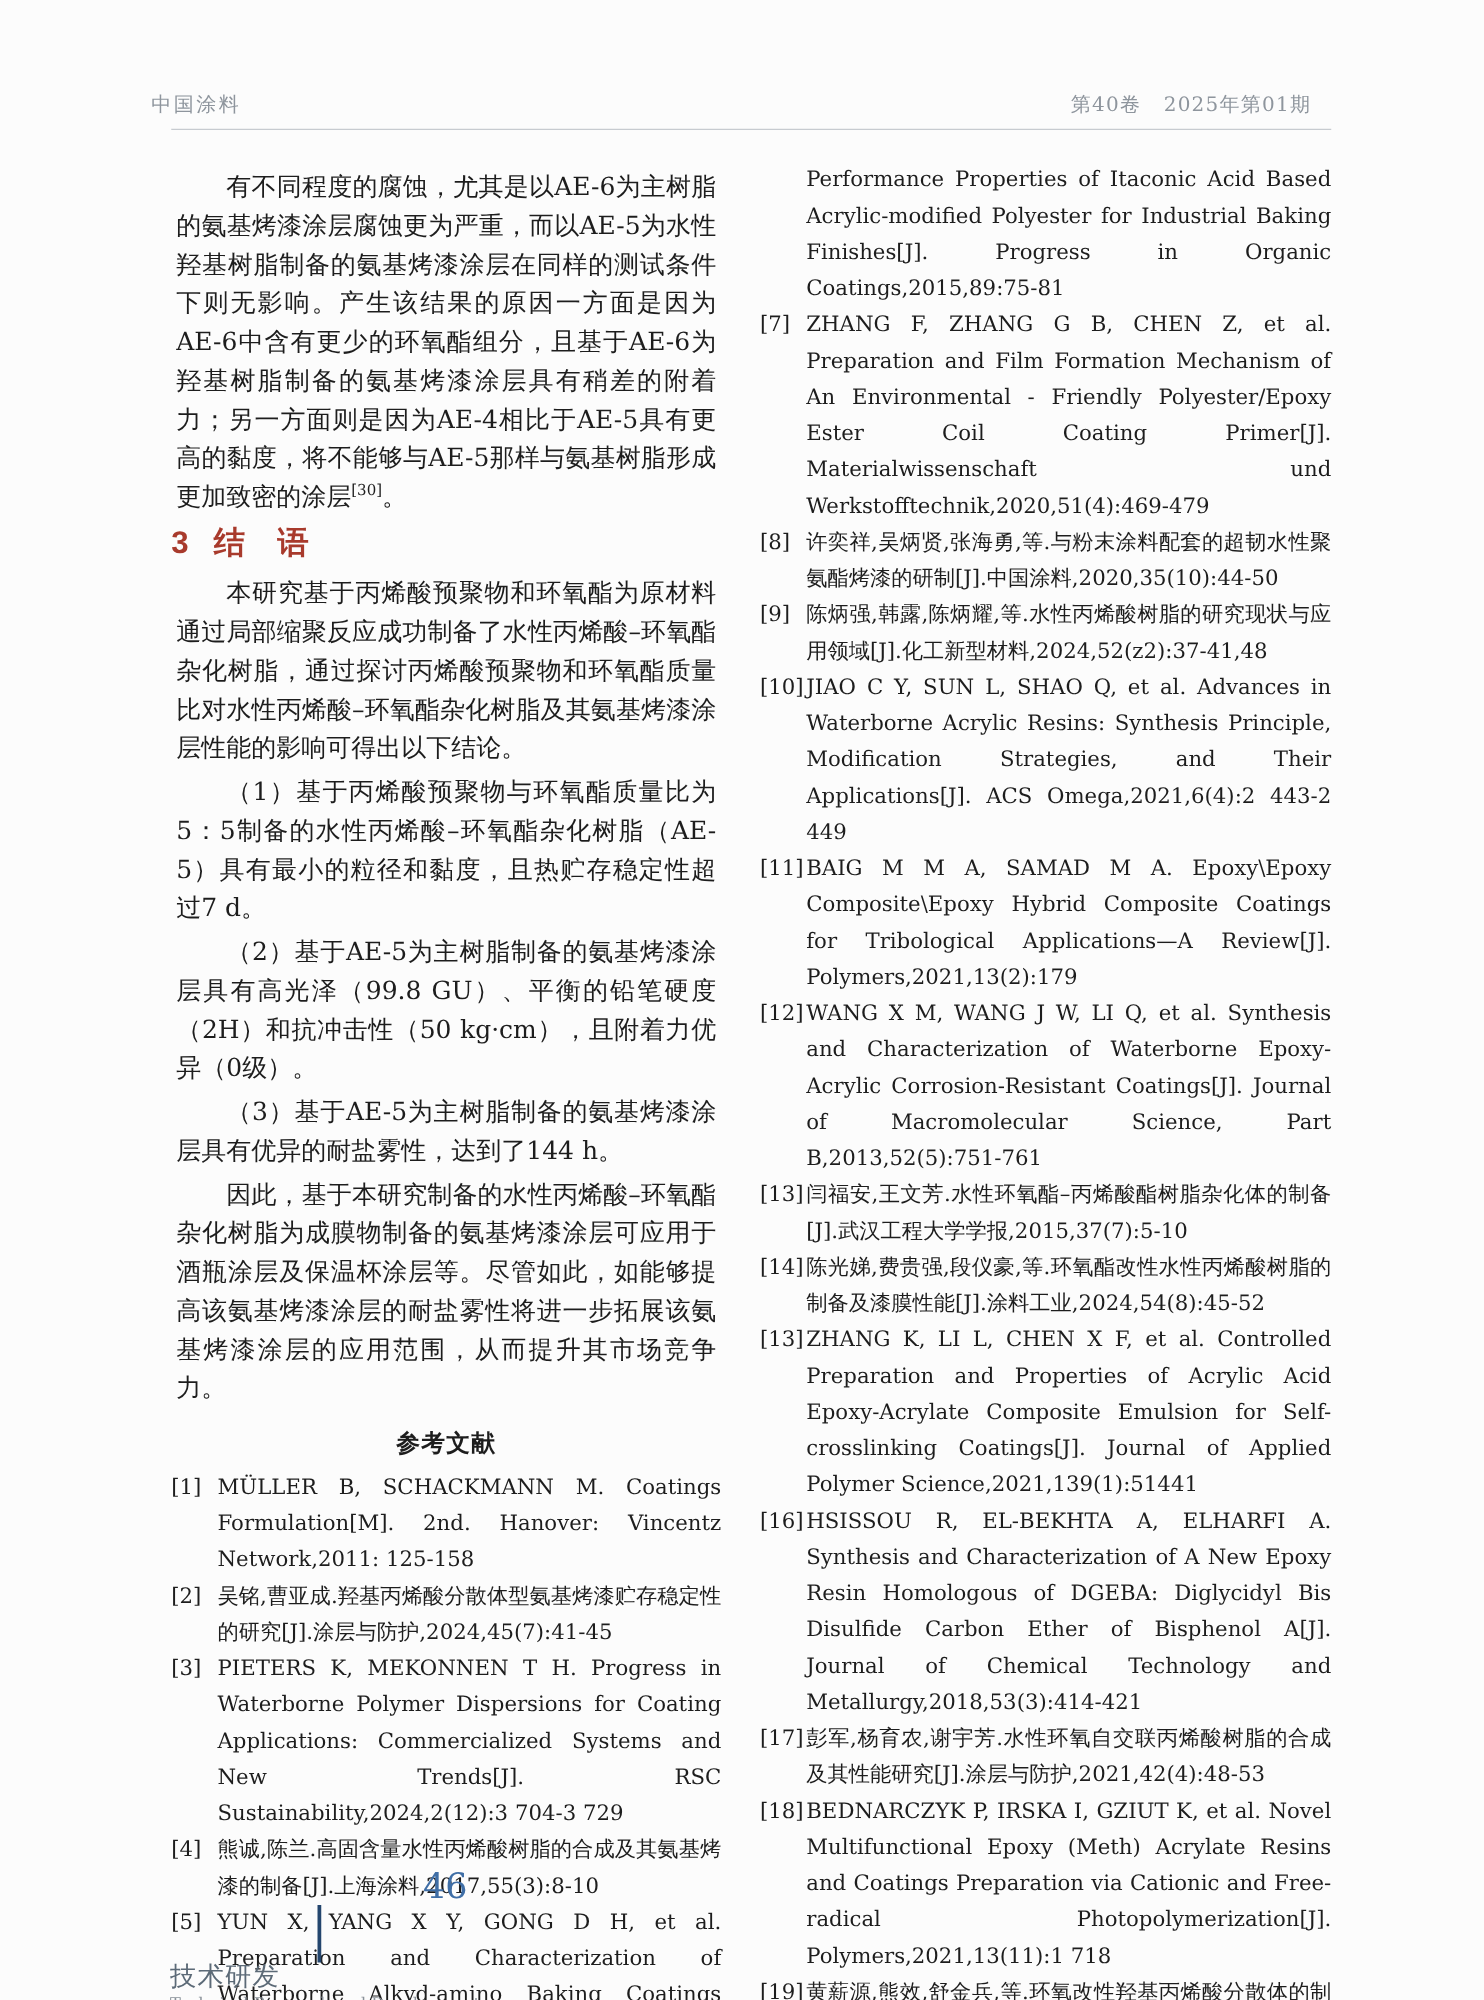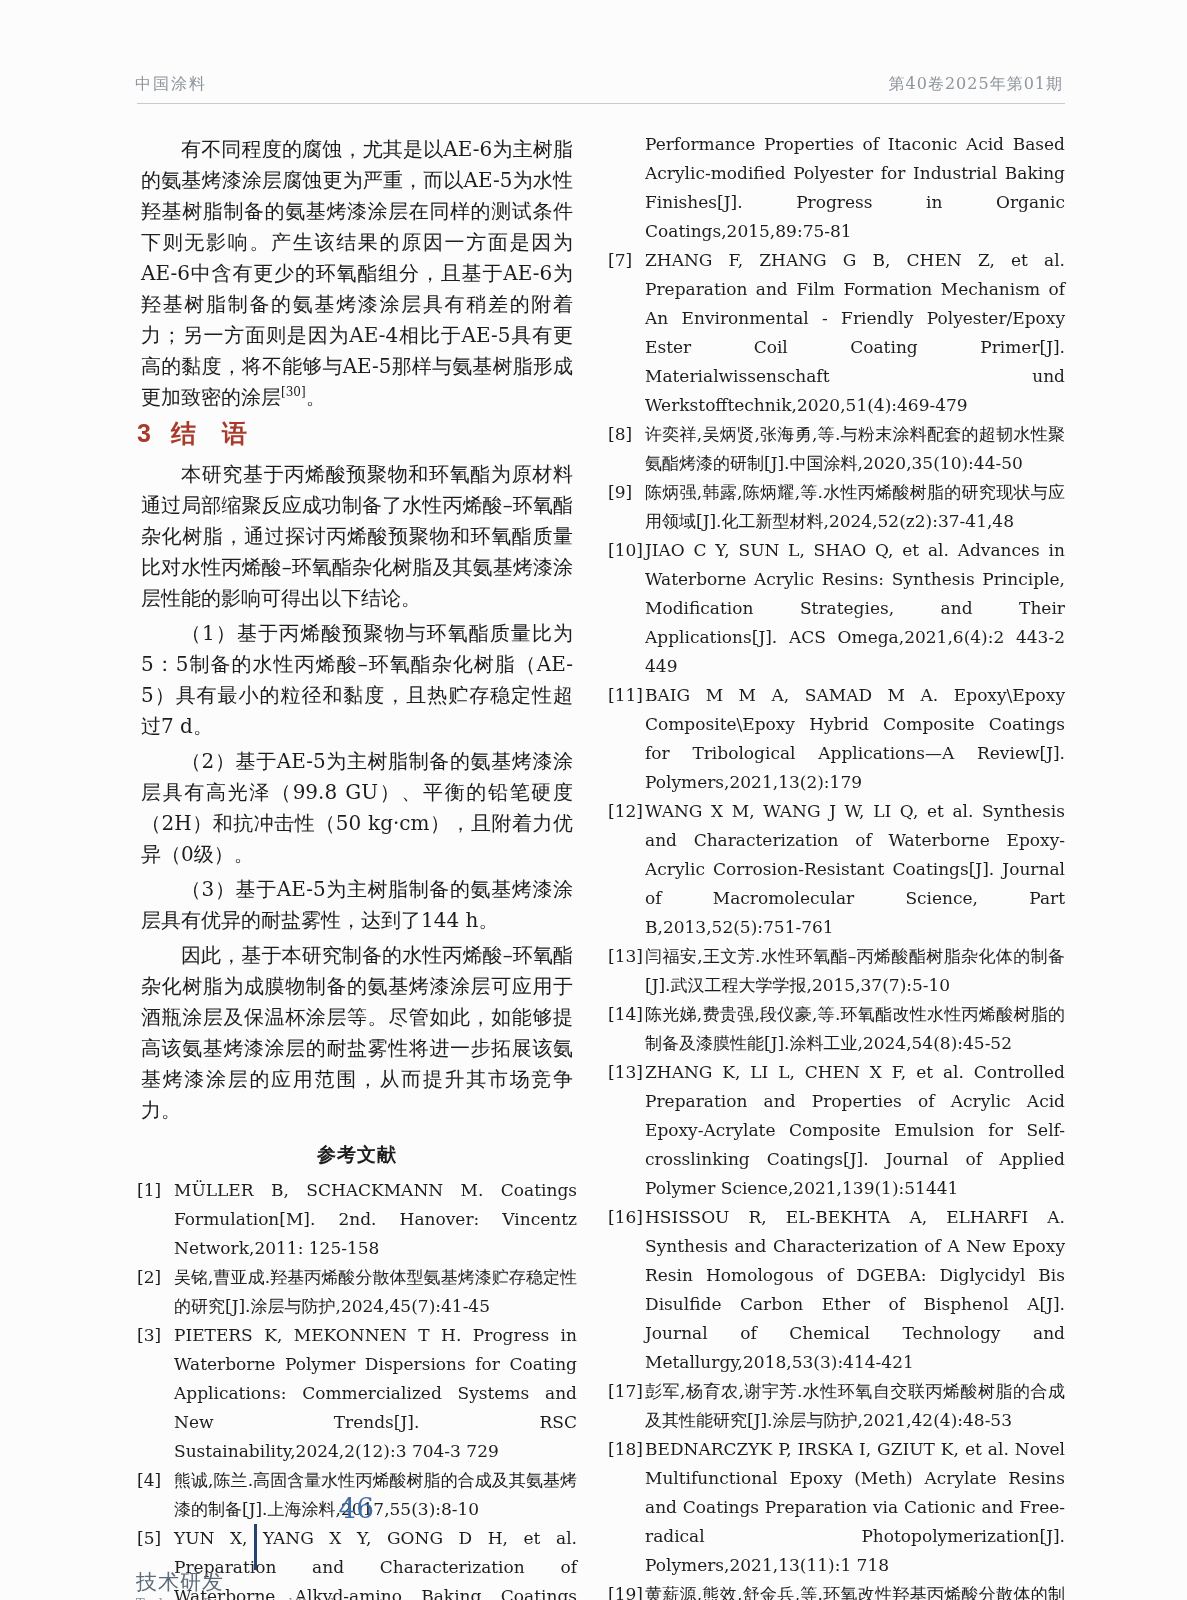--- a/index.html
+++ b/index.html
@@ -3,26 +3,26 @@
 <meta charset="utf-8">
 <style>
   html,body { margin:0; padding:0; }
   body {
     width:1187px; height:1600px; position:relative;
     background:#fcfcfc; color:#1d1d1d;
     font-family:"DejaVu Serif","Liberation Serif",serif;
     overflow:hidden;
   }
   .page-header {
-    position:absolute; left:135px; top:74px; width:928px;
+    position:absolute; left:121px; top:74px; width:928px;
     display:flex; justify-content:space-between; align-items:flex-end;
     font-size:16px; color:#8e959d; letter-spacing:2px;
   }
   .page-header .vol { letter-spacing:1px; }
-  .page-header .vol span { }
+  .page-header .vol span { margin-left:18px; }
   .header-rule {
     position:absolute; left:137px; top:103px; width:928px; height:1px;
     background:#c7cbd0;
   }
   .col { position:absolute; top:130px; }
   .col-left  { left:137px; width:440px; }
   .col-right { left:608px; width:457px; }
   .para {
     margin:4px; font-size:20px; line-height:31px;
     text-align:justify; text-indent:2em;

